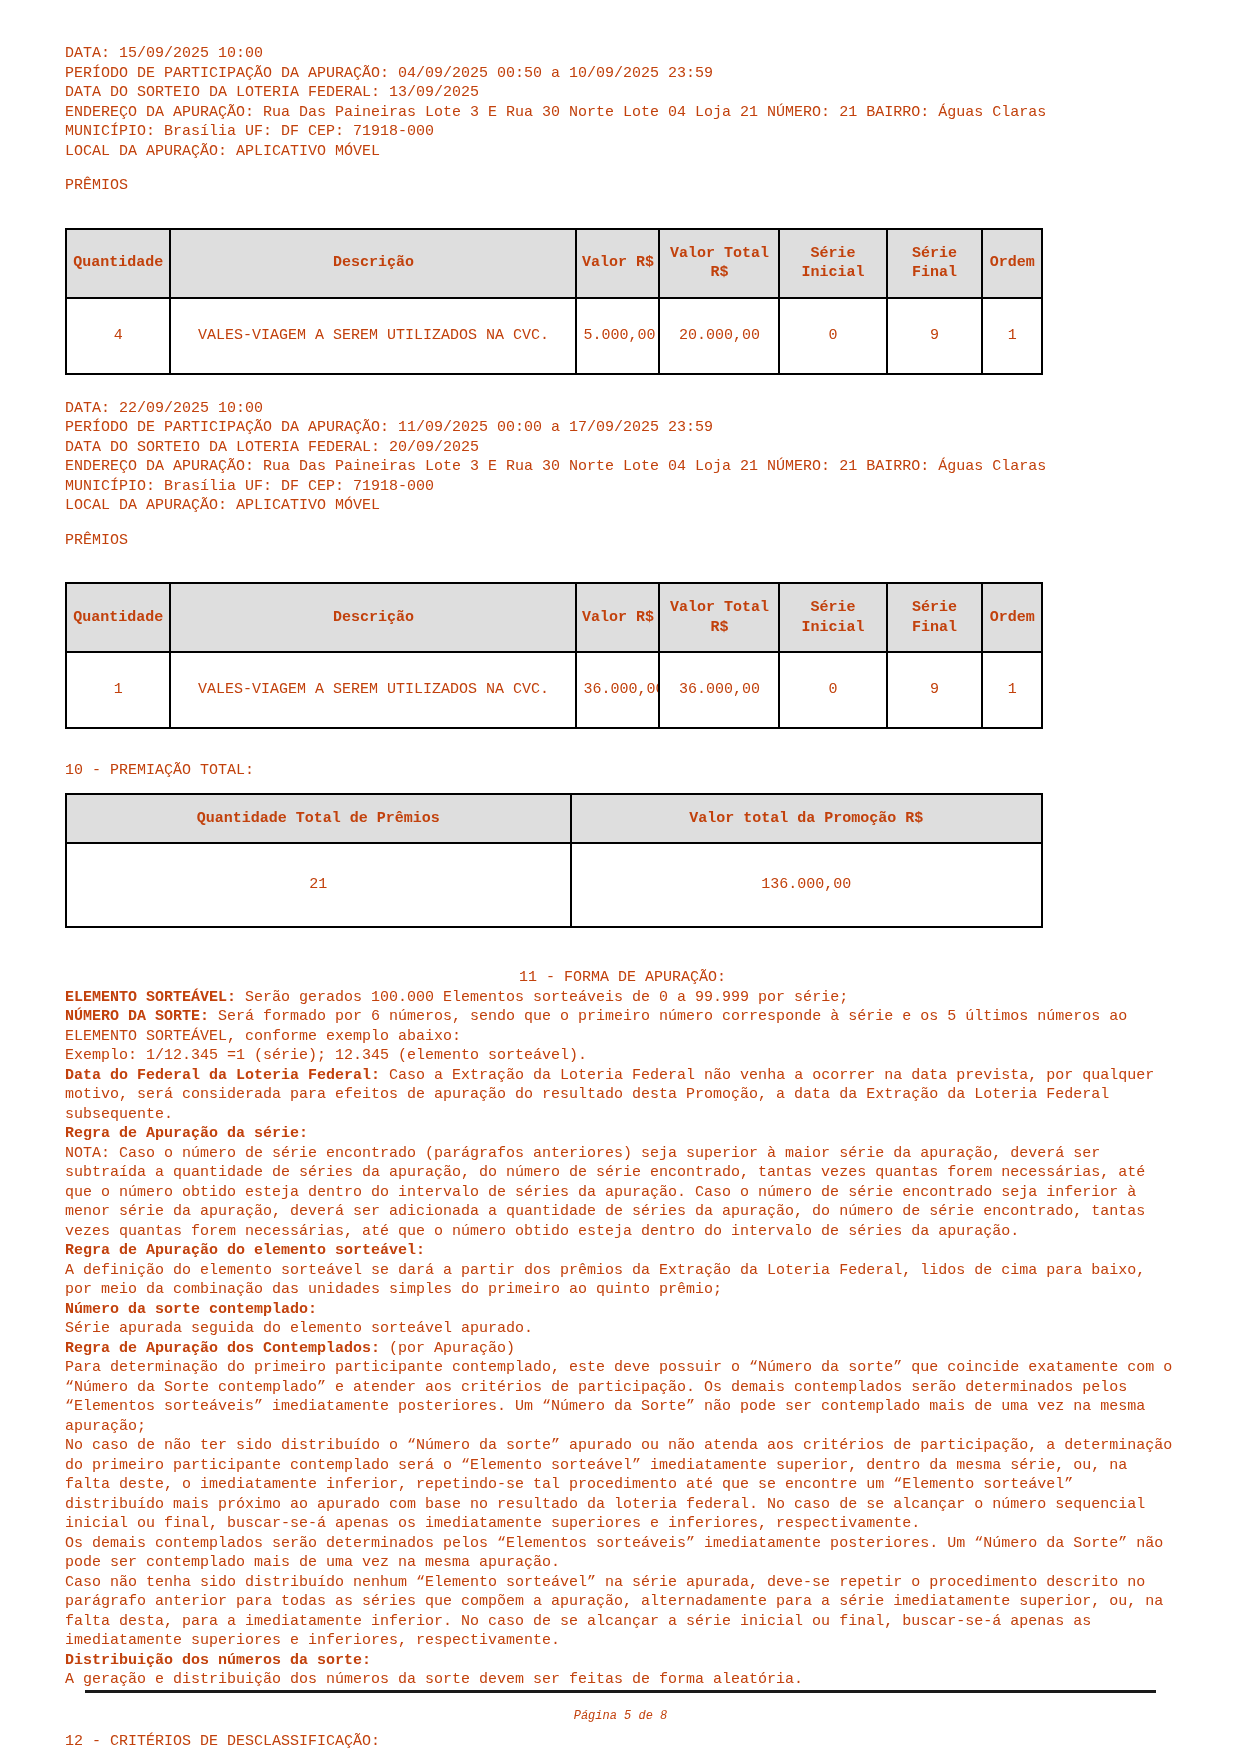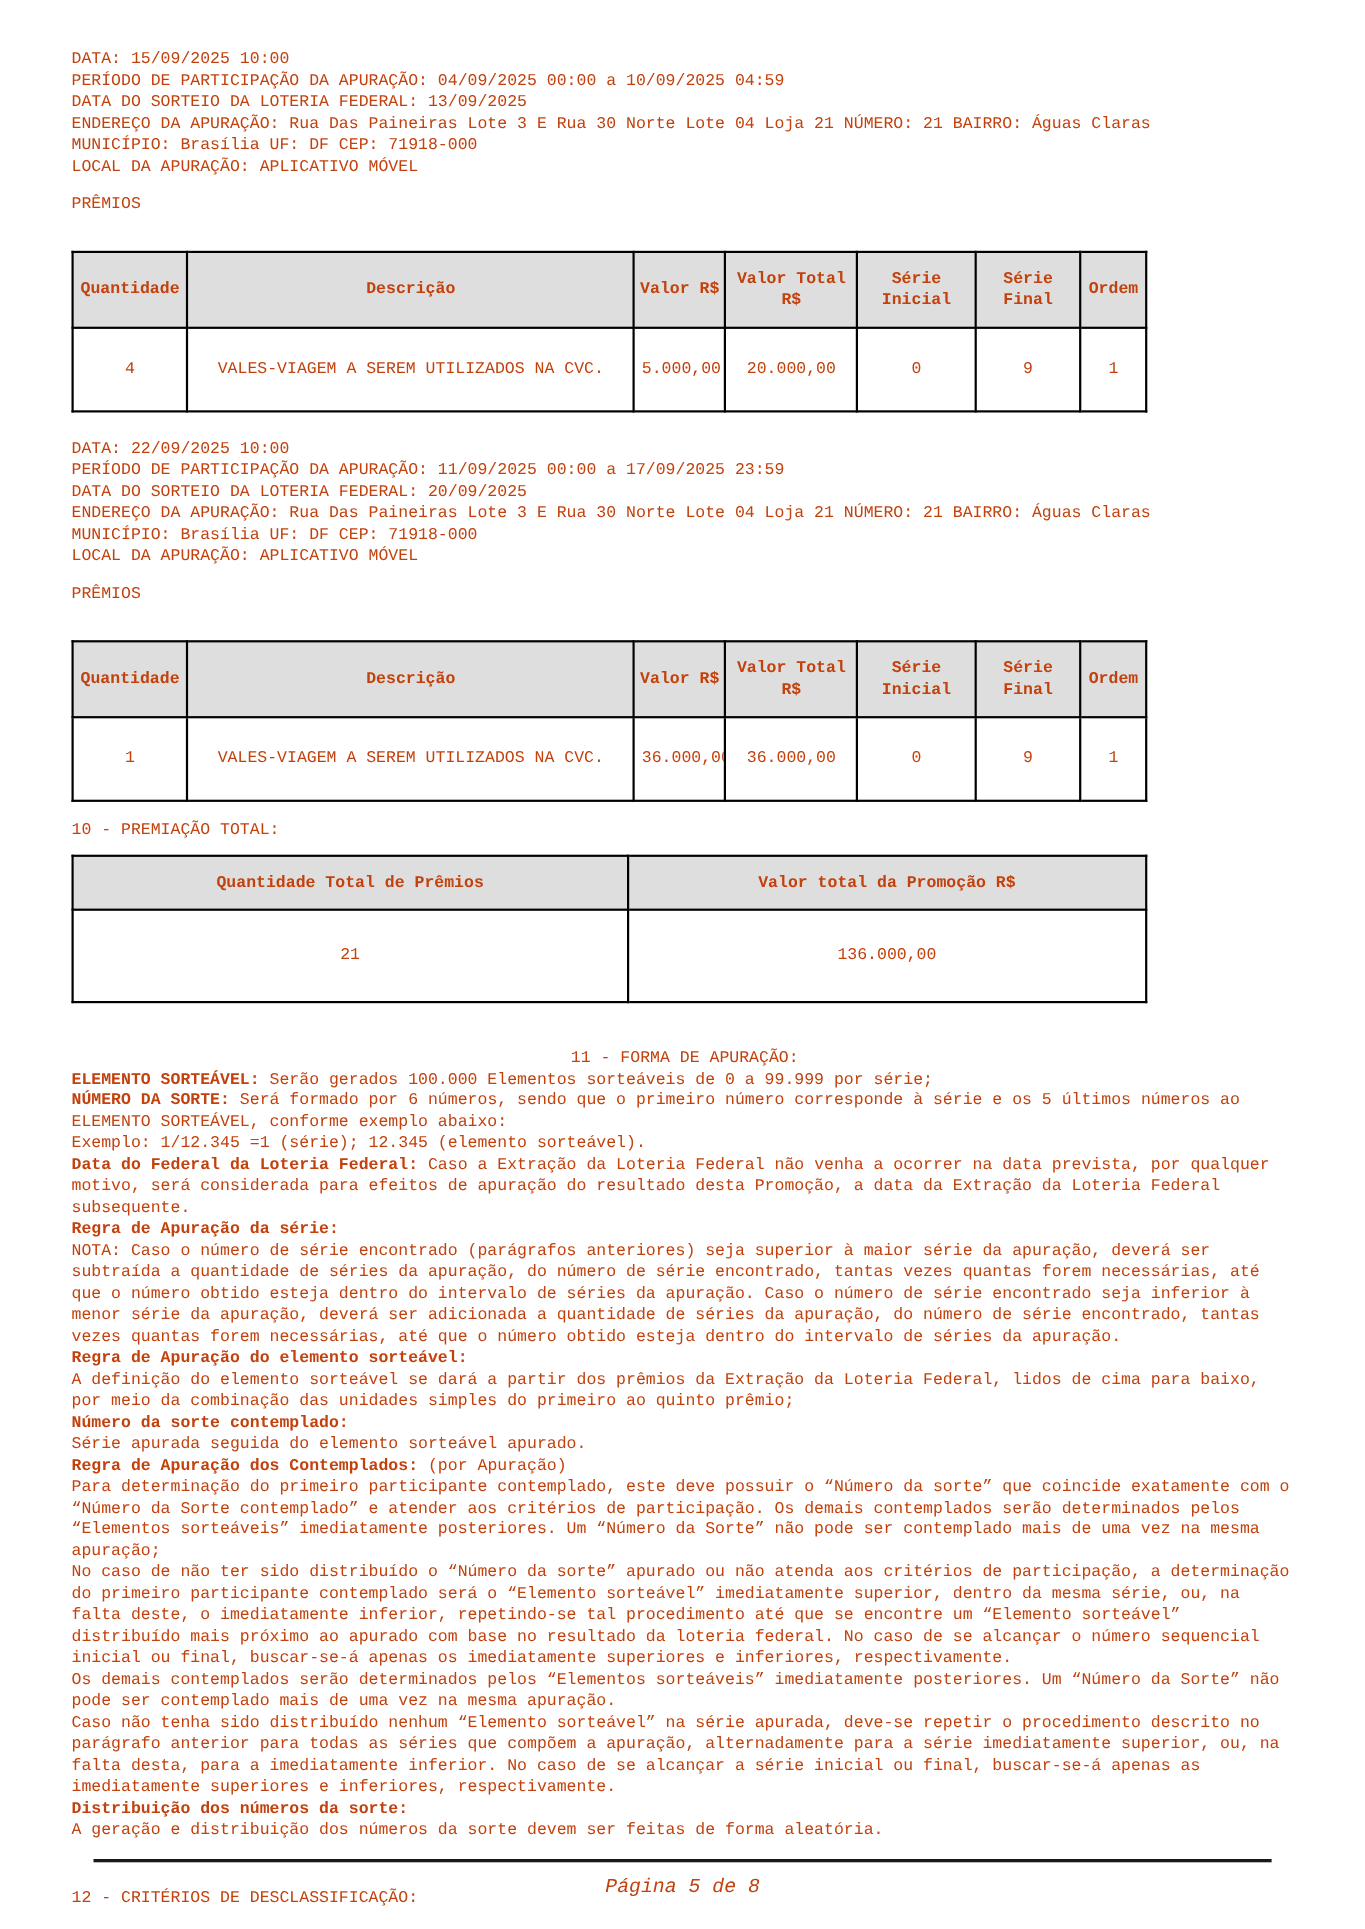--- a/index.html
+++ b/index.html
@@ -35,49 +35,49 @@
   }
   .prize-table thead th, .total-table thead th {
     background: #dedede;
     font-weight: bold;
     height: 29px;
     padding: 14px 4px;
   }
   .prize-table tbody td { height: 76px; padding: 2px 6px; }
   .total-table tbody td { height: 84px; padding: 2px 6px; }
   .apuracao-2 .info { margin-top: 24px; }
-  .sec-heading { margin: 16px 0 12px 0; }
+  .sec-heading { margin: 32px 0 12px 0; }
   .sec-heading-11 { margin: 40px 0 0 0; text-align: center; }
   .sec-heading-12 { margin: 42px 0 0 0; }
   .paras p b { font-weight: bold; }
   .list-item { margin: 24px 0 0 37px; }
   .list-item .num { font-style: italic; }
   .list-item .nao { font-weight: bold; text-decoration: underline; }
   .footer { position: absolute; left: 0; right: 0; top: 1690px; }
   .footer-rule {
     height: 3px;
     background: #1a1a1a;
     margin: 0 85px;
   }
   .page-num {
     text-align: center;
     font-style: italic;
-    font-size: 18px;
+    font-size: 12px;
     margin-top: 14px;
   }
 </style>
 </head>
 <body>
 
 <div class="page">
 
   <section class="apuracao apuracao-1">
     <div class="info">
       <p>DATA: 15/09/2025 10:00</p>
-      <p>PERÍODO DE PARTICIPAÇÃO DA APURAÇÃO: 04/09/2025 00:00 a 10/09/2025 04:59</p>
+      <p>PERÍODO DE PARTICIPAÇÃO DA APURAÇÃO: 04/09/2025 00:50 a 10/09/2025 23:59</p>
       <p>DATA DO SORTEIO DA LOTERIA FEDERAL: 13/09/2025</p>
       <p>ENDEREÇO DA APURAÇÃO: Rua Das Paineiras Lote 3 E Rua 30 Norte Lote 04 Loja 21 NÚMERO: 21 BAIRRO: Águas Claras</p>
       <p>MUNICÍPIO: Brasília UF: DF CEP: 71918-000</p>
       <p>LOCAL DA APURAÇÃO: APLICATIVO MÓVEL</p>
     </div>
     <p class="premios-label">PRÊMIOS</p>
     <table class="prize-table">
       <colgroup>
         <col style="width:10.7%">
           <col style="width:41.6%">

